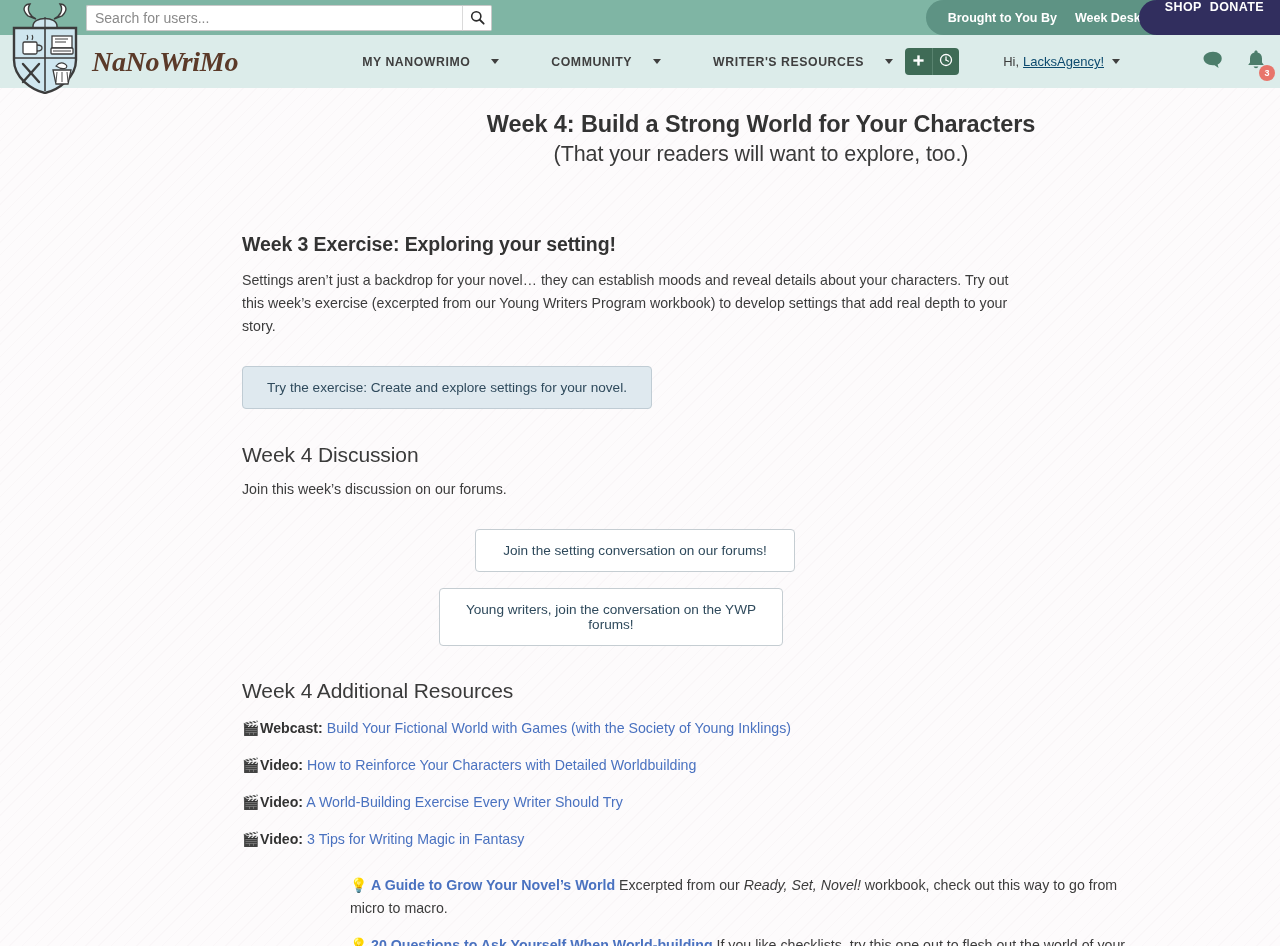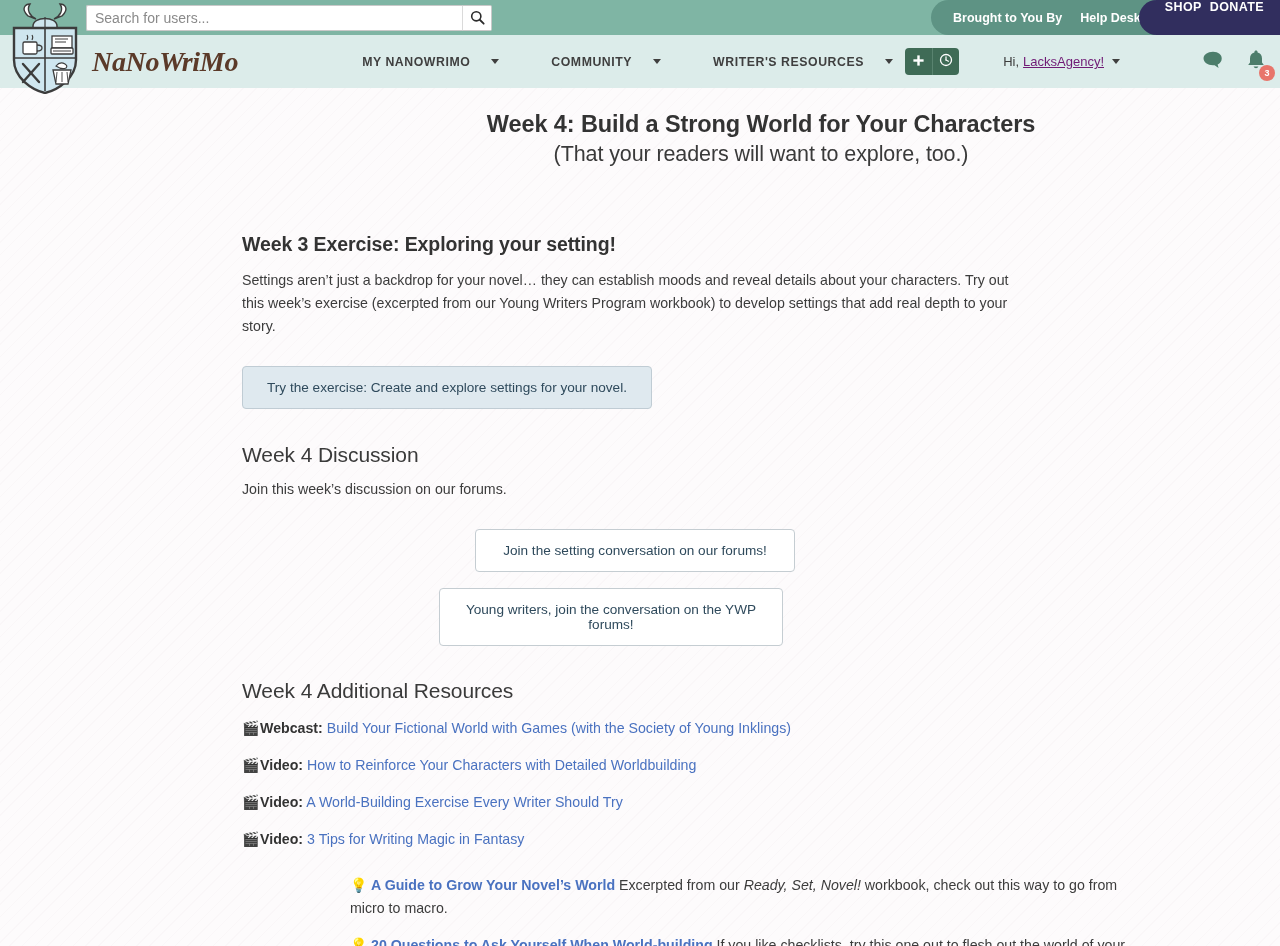--- a/index.html
+++ b/index.html
@@ -163,21 +163,21 @@
   .greeting {
     font-size: 13px;
     color: #3c3c3c;
     margin-right: 60px;
     display: flex;
     align-items: center;
     gap: 8px;
     white-space: nowrap;
   }
   .greeting a {
-    color: #701a75;
+    color: #0c4a6e;
     text-decoration: underline;
     cursor: pointer;
   }
   .icon-btn {
     cursor: pointer;
     display: flex;
     align-items: center;
     position: relative;
     margin-left: 22px;
   }
@@ -297,21 +297,21 @@
           <circle cx="6.7" cy="6.7" r="4.9" fill="none" stroke="#2b2b2b" stroke-width="1.7"></circle>
           <line x1="10.4" y1="10.4" x2="14.6" y2="14.6" stroke="#2b2b2b" stroke-width="1.9" stroke-linecap="round"></line>
         </svg>
       </span>
     </button>
   </div>
 
   <div class="top-right">
     <div class="pill-teal">
       <a class="top-link">Brought to You By</a>
-      <a class="top-link">Help Desk</a>
+      <a class="top-link">Week Desk</a>
     </div>
     <div class="pill-navy">
       <a class="top-link caps">SHOP</a>
       <a class="top-link caps">DONATE</a>
     </div>
   </div>
 </div>
 
 <div class="navbar">
   <a class="brand">NaNoWriMo</a>

